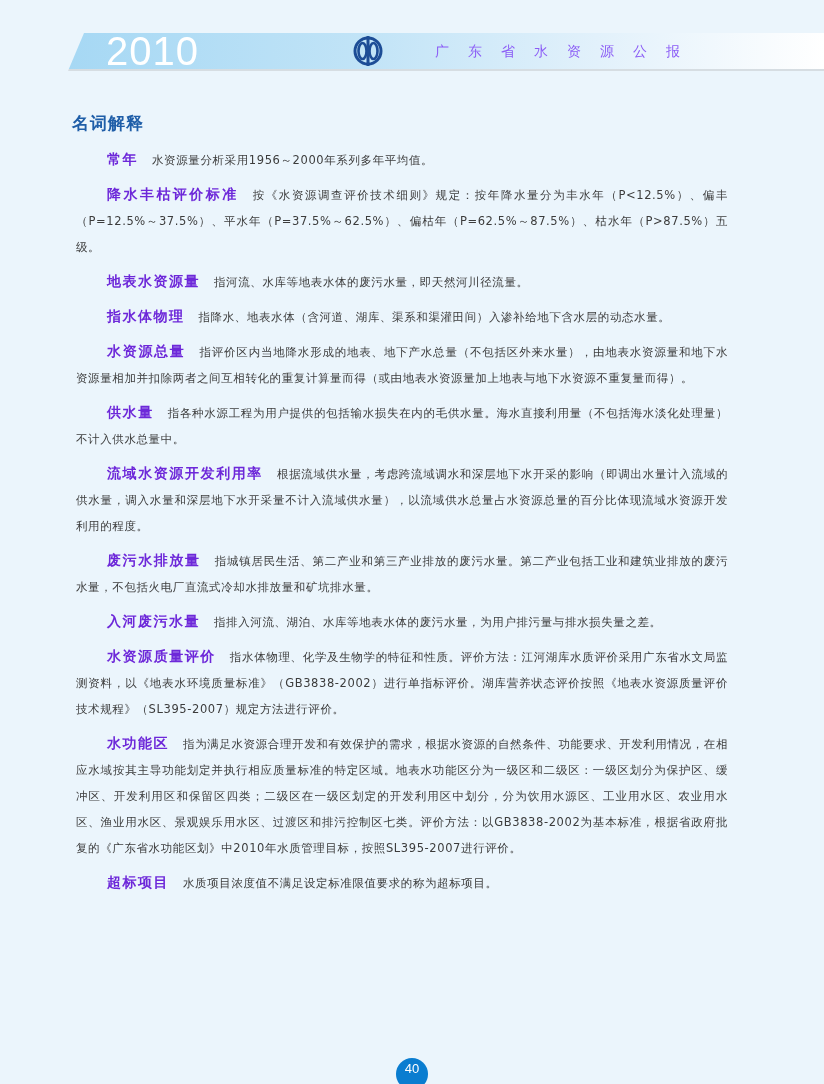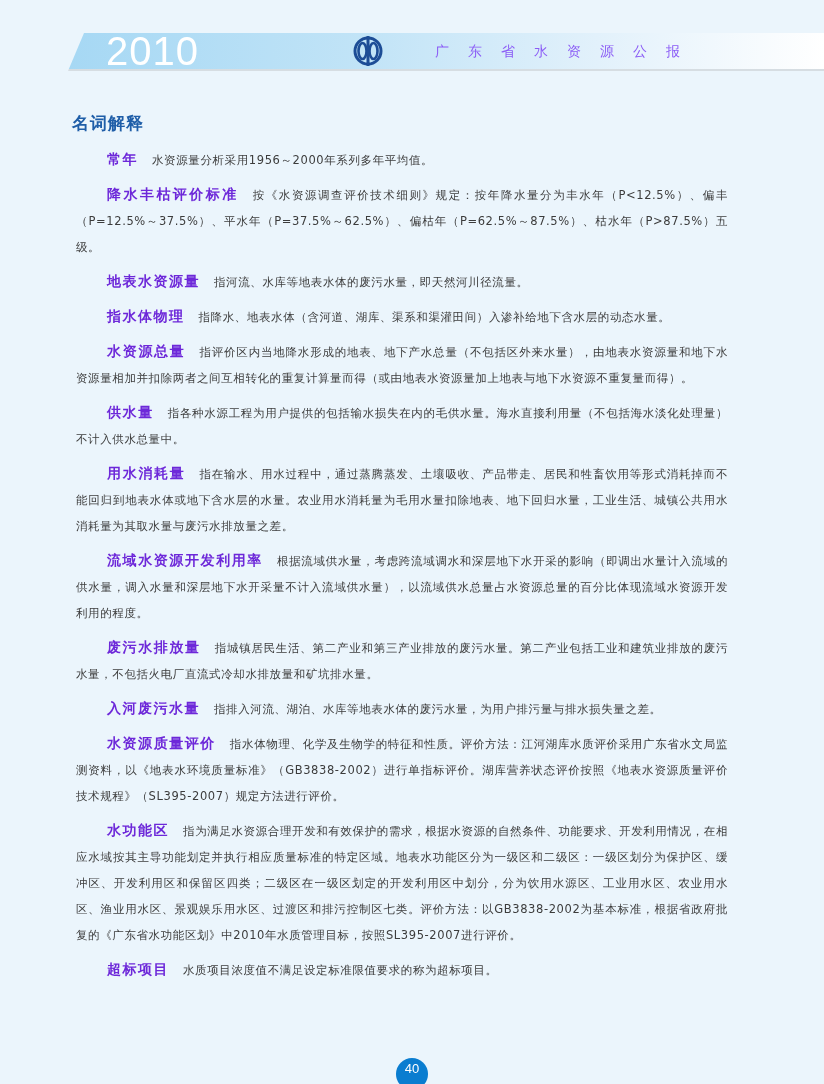--- a/index.html
+++ b/index.html
@@ -67,21 +67,20 @@
 
 <div class="section-title">名词解释</div>
 
 <div class="entries">
   <p class="entry"><span class="term">常年</span><span>水资源量分析采用1956～2000年系列多年平均值。</span></p>
   <p class="entry"><span class="term">降水丰枯评价标准</span><span>按《水资源调查评价技术细则》规定：按年降水量分为丰水年（P&lt;12.5%）、偏丰（P=12.5%～37.5%）、平水年（P=37.5%～62.5%）、偏枯年（P=62.5%～87.5%）、枯水年（P&gt;87.5%）五级。</span></p>
   <p class="entry"><span class="term">地表水资源量</span><span>指河流、水库等地表水体的废污水量，即天然河川径流量。</span></p>
   <p class="entry"><span class="term">指水体物理</span><span>指降水、地表水体（含河道、湖库、渠系和渠灌田间）入渗补给地下含水层的动态水量。</span></p>
   <p class="entry"><span class="term">水资源总量</span><span>指评价区内当地降水形成的地表、地下产水总量（不包括区外来水量），由地表水资源量和地下水资源量相加并扣除两者之间互相转化的重复计算量而得（或由地表水资源量加上地表与地下水资源不重复量而得）。</span></p>
   <p class="entry"><span class="term">供水量</span><span>指各种水源工程为用户提供的包括输水损失在内的毛供水量。海水直接利用量（不包括海水淡化处理量）不计入供水总量中。</span></p>
-  <p class="entry"><span class="term">用水消耗量</span><span>指在输水、用水过程中，通过蒸腾蒸发、土壤吸收、产品带走、居民和牲畜饮用等形式消耗掉而不能回归到地表水体或地下含水层的水量。农业用水消耗量为毛用水量扣除地表、地下回归水量，工业生活、城镇公共用水消耗量为其取水量与废污水排放量之差。</span></p>
   <p class="entry"><span class="term">流域水资源开发利用率</span><span>根据流域供水量，考虑跨流域调水和深层地下水开采的影响（即调出水量计入流域的供水量，调入水量和深层地下水开采量不计入流域供水量），以流域供水总量占水资源总量的百分比体现流域水资源开发利用的程度。</span></p>
   <p class="entry"><span class="term">废污水排放量</span><span>指城镇居民生活、第二产业和第三产业排放的废污水量。第二产业包括工业和建筑业排放的废污水量，不包括火电厂直流式冷却水排放量和矿坑排水量。</span></p>
   <p class="entry"><span class="term">入河废污水量</span><span>指排入河流、湖泊、水库等地表水体的废污水量，为用户排污量与排水损失量之差。</span></p>
   <p class="entry"><span class="term">水资源质量评价</span><span>指水体物理、化学及生物学的特征和性质。评价方法：江河湖库水质评价采用广东省水文局监测资料，以《地表水环境质量标准》（GB3838-2002）进行单指标评价。湖库营养状态评价按照《地表水资源质量评价技术规程》（SL395-2007）规定方法进行评价。</span></p>
   <p class="entry"><span class="term">水功能区</span><span>指为满足水资源合理开发和有效保护的需求，根据水资源的自然条件、功能要求、开发利用情况，在相应水域按其主导功能划定并执行相应质量标准的特定区域。地表水功能区分为一级区和二级区：一级区划分为保护区、缓冲区、开发利用区和保留区四类；二级区在一级区划定的开发利用区中划分，分为饮用水源区、工业用水区、农业用水区、渔业用水区、景观娱乐用水区、过渡区和排污控制区七类。评价方法：以GB3838-2002为基本标准，根据省政府批复的《广东省水功能区划》中2010年水质管理目标，按照SL395-2007进行评价。</span></p>
   <p class="entry"><span class="term">超标项目</span><span>水质项目浓度值不满足设定标准限值要求的称为超标项目。</span></p>
 </div>
 
 <div class="page-num">40</div>
 

